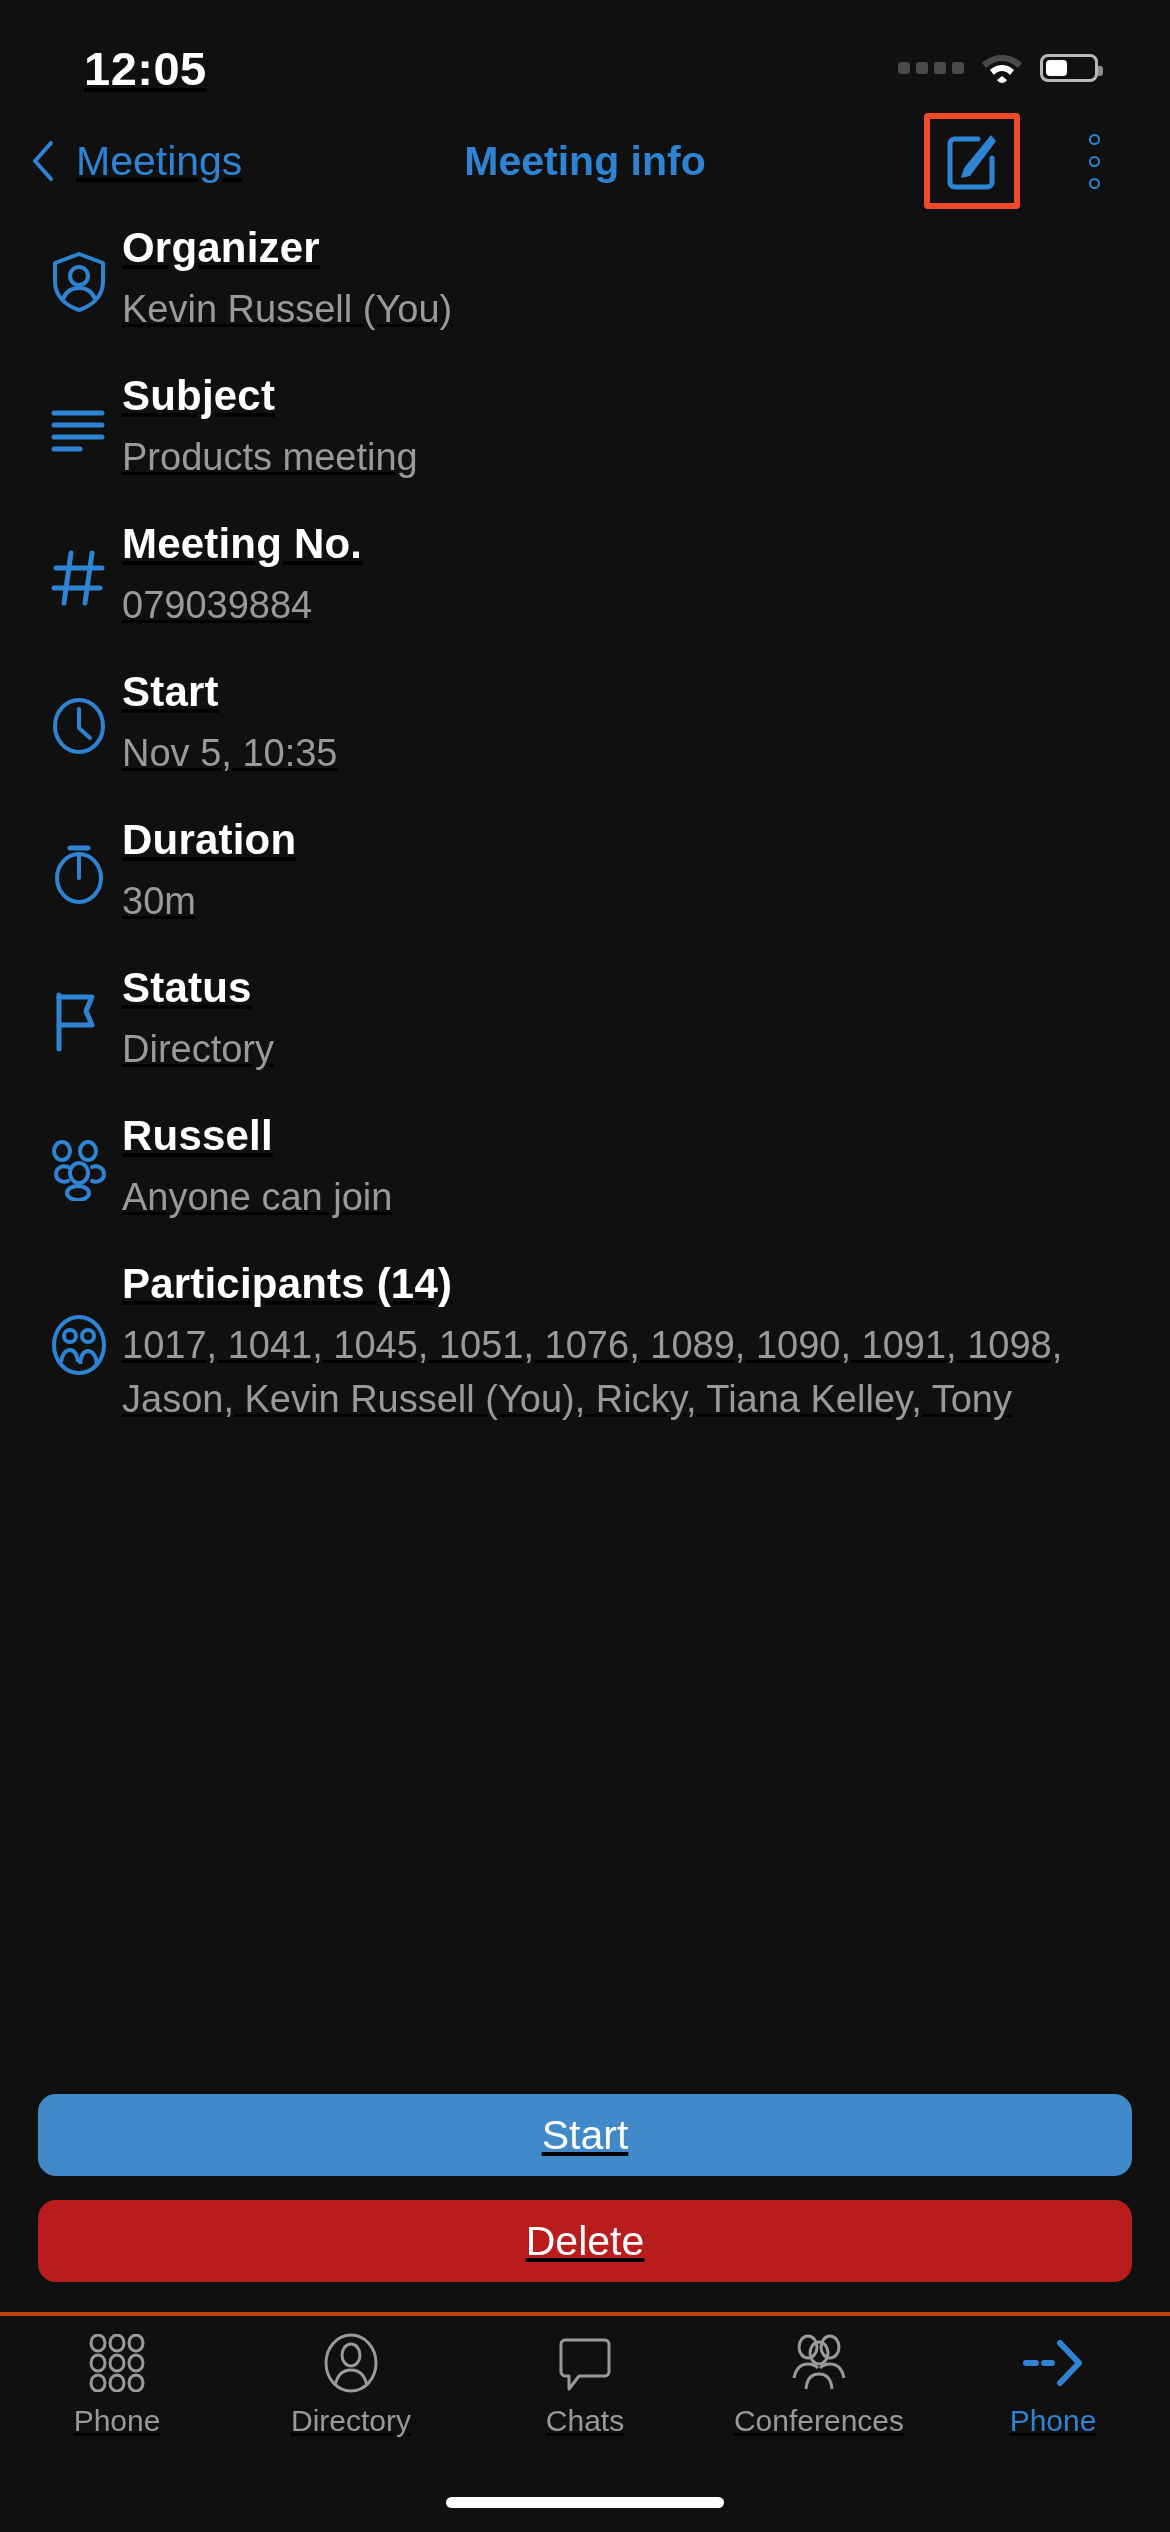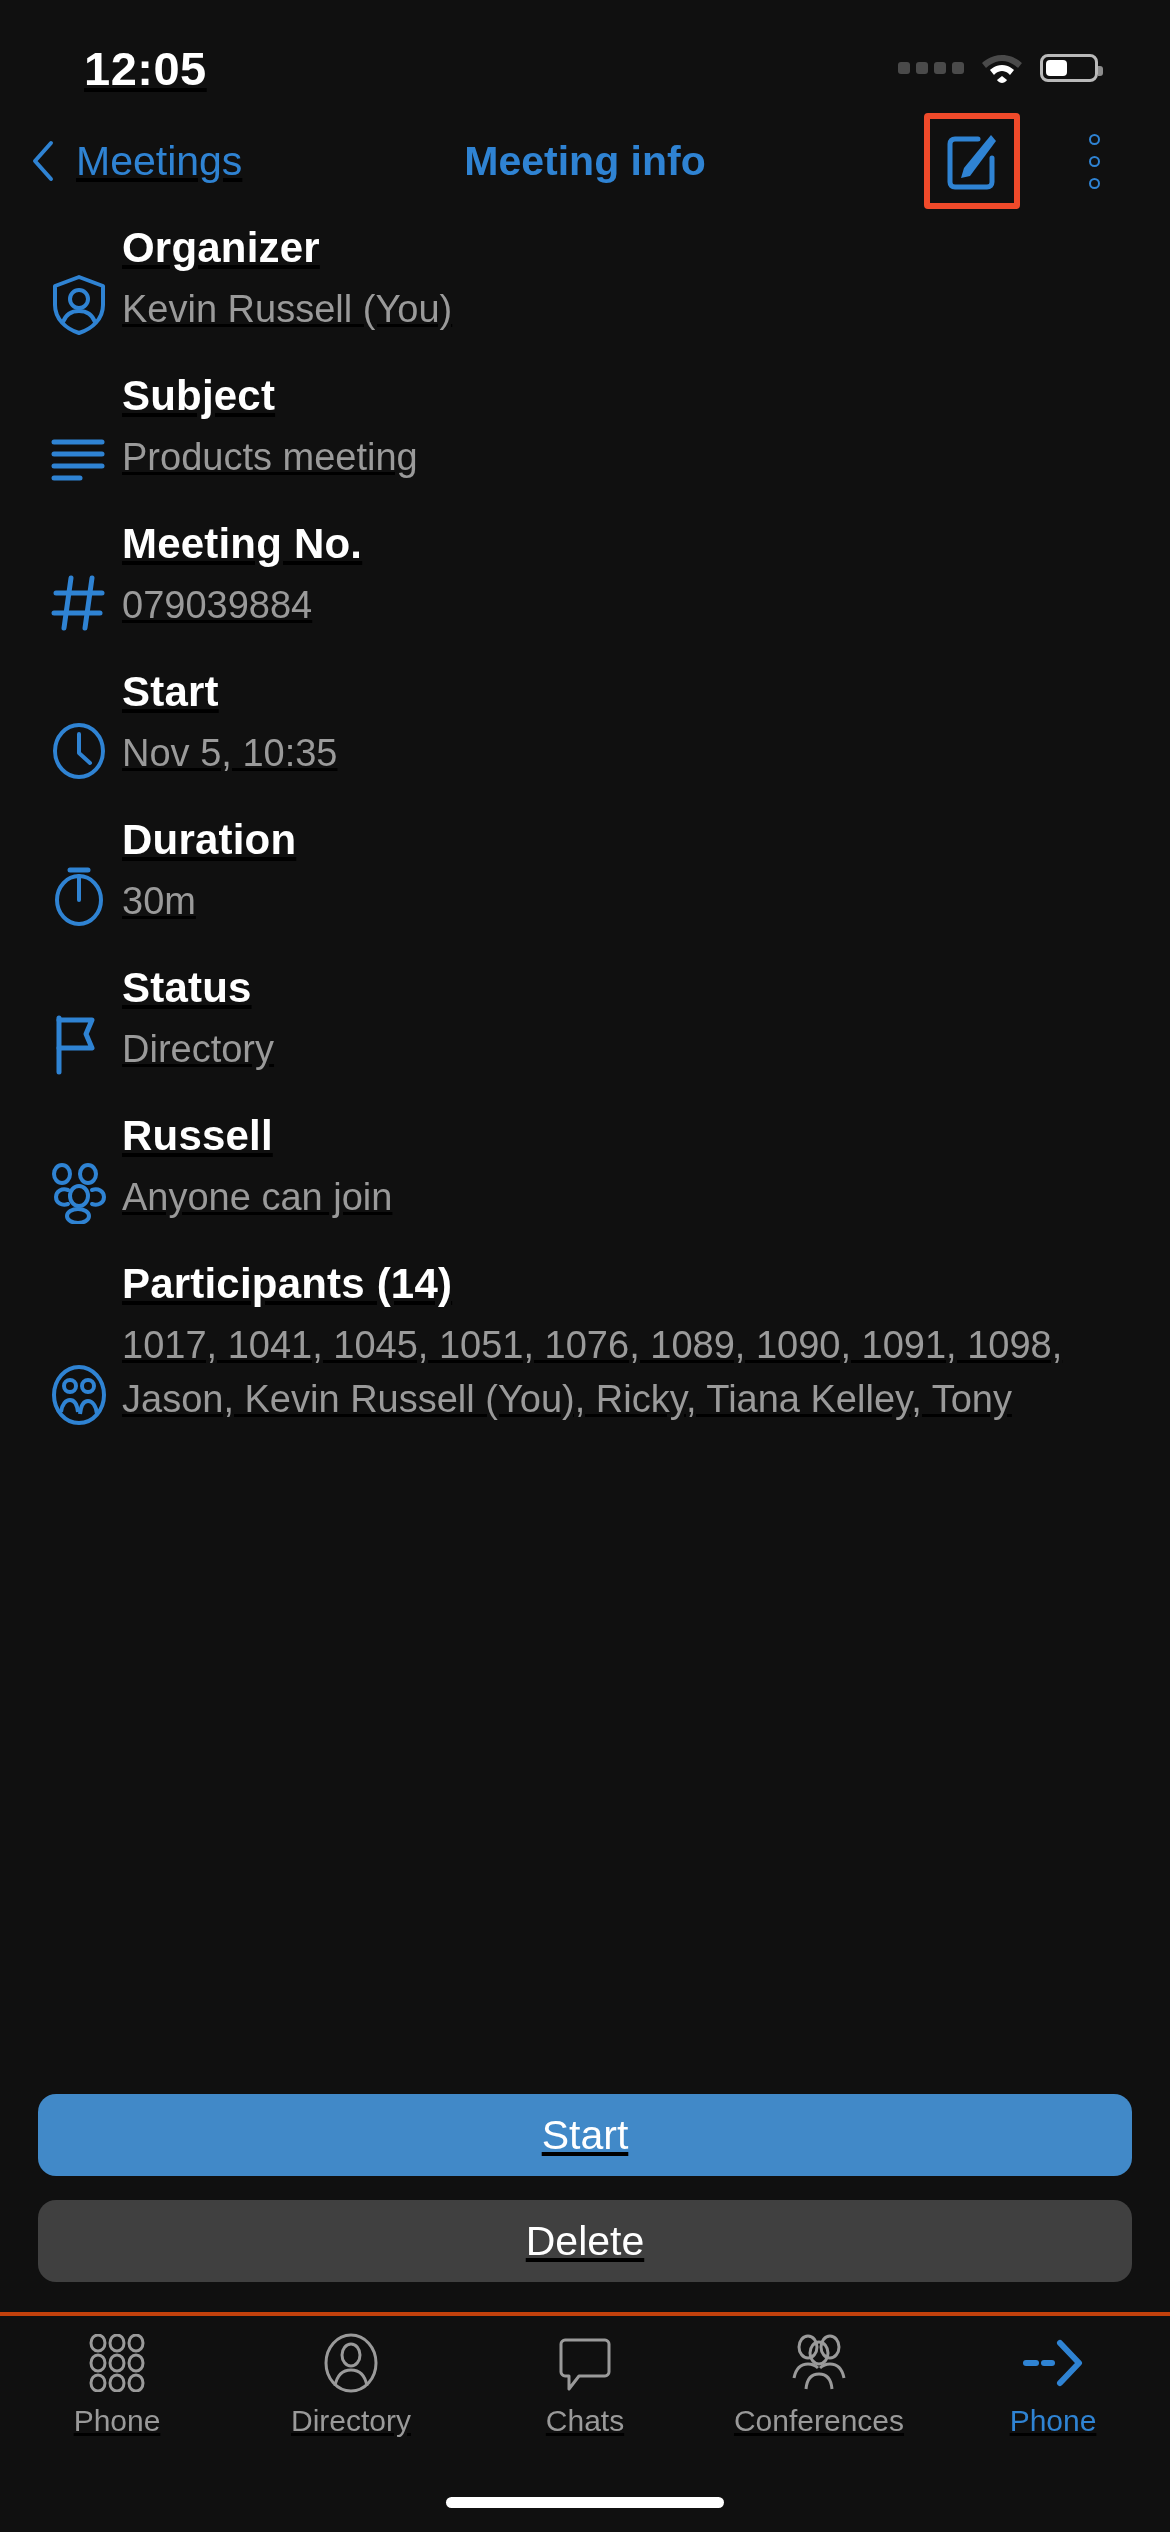--- a/index.html
+++ b/index.html
@@ -110,21 +110,21 @@
   }
 
   
   .content {
     flex: 1 1 auto;
     padding: 8px 46px 0 36px;
     overflow: hidden;
   }
   .row {
     display: flex;
-    align-items: flex-end;
+    align-items: center;
     margin-bottom: 34px;
   }
   .row-icon {
     width: 86px;
     flex: 0 0 86px;
     display: flex;
     justify-content: center;
     padding-top: 6px;
   }
   .row-icon svg { display: block; }
@@ -157,21 +157,21 @@
     align-items: center;
     justify-content: center;
     height: 82px;
     border-radius: 18px;
     color: #ffffff;
     font-size: 41px;
     font-weight: 400;
     margin-bottom: 24px;
   }
   .btn-start { background: #4189c8; }
-  .btn-delete { background: #404040; margin-bottom: 0; }
+  .btn-delete { background: #b91c1c; margin-bottom: 0; }
 
   
   .tabbar {
     flex: 0 0 auto;
     height: 160px;
     display: flex;
     align-items: flex-start;
     padding-top: 16px;
     border-top: 4px solid #c2410c;
   }

